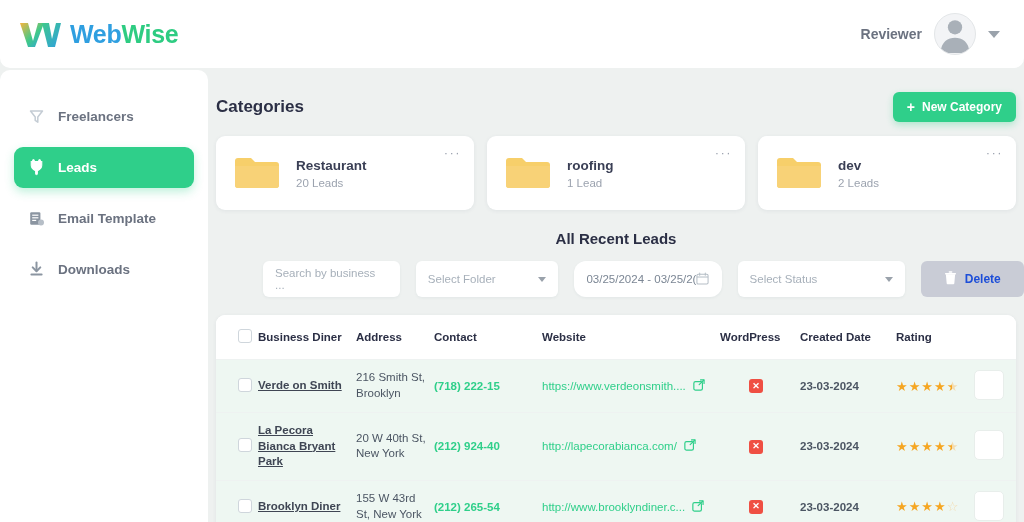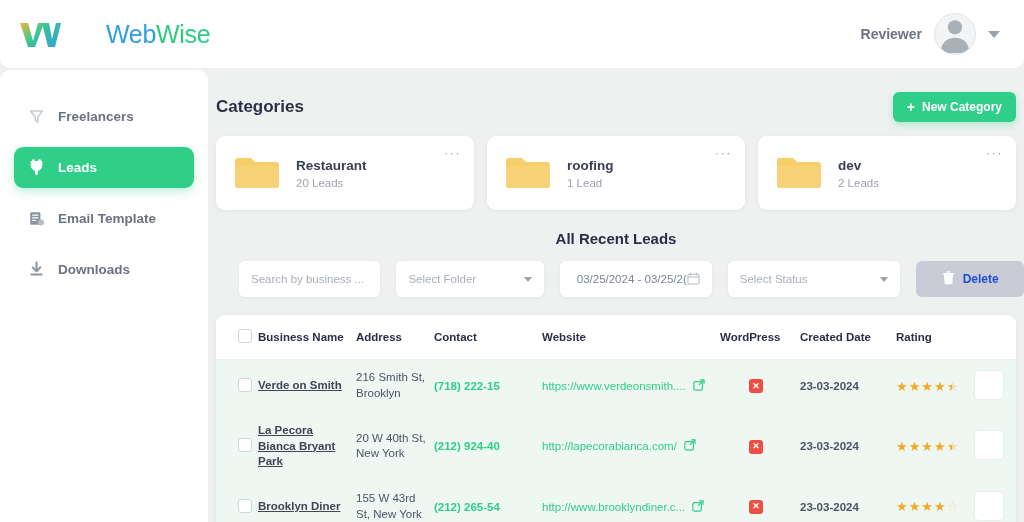--- a/index.html
+++ b/index.html
@@ -17,21 +17,21 @@
     width: 1024px; height: 68px;
     background: #ffffff;
     display: flex; align-items: center;
     justify-content: space-between;
     padding: 0 24px 0 18px;
     border-radius: 0 0 10px 10px;
   }
   .brand { display: flex; align-items: center; gap: 8px; }
   .brand-mark { width: 44px; height: 30px; display:block; }
   .brand-name {
-    font-size: 25px; font-weight: normal; letter-spacing: -0.3px; margin-left: 36px;
+    font-size: 25px; font-weight: bold; letter-spacing: -0.3px;
   }
   .brand-web { color: #2f9fe0; }
   .brand-wise { color: #2ecc82; }
 
   .user-area { display: flex; align-items: center; gap: 12px; }
   .user-name { font-size: 14px; color: #6b7280; font-weight: 600; }
   .avatar {
     width: 42px; height: 42px; border-radius: 50%;
     background: #f3f4f6; border: 1px solid #e3e6e8;
     display: flex; align-items: flex-end; justify-content: center;
@@ -124,31 +124,31 @@
     line-height: 1; cursor: pointer;
   }
 
   
   .recent-title {
     text-align: center; margin-top: 20px;
     font-size: 15px; font-weight: bold; color: #2b2f45;
   }
   .filters {
     display: flex; align-items: center; gap: 16px;
-    margin-top: 14px; padding-left: 31px;
+    margin-top: 14px; padding-left: 55px;
   }
   .filter-box {
     background: #fff; border-radius: 6px;
     height: 36px; display: flex; align-items: center;
     padding: 0 12px; font-size: 11.5px; color: #a7b0ba;
     box-shadow: 0 1px 3px rgba(40,60,80,0.06);
   }
   .fb-search { width: 144px; }
   .fb-folder { width: 150px; justify-content: space-between; }
-  .fb-date { width: 155px; justify-content: flex-end; color:#7b8694; }
+  .fb-date { width: 155px; justify-content: center; color:#7b8694;border-radius:12px; }
   .fb-status { width: 176px; justify-content: space-between; }
   .sel-caret {
     width: 0; height: 0;
     border-left: 4px solid transparent;
     border-right: 4px solid transparent;
     border-top: 5px solid #9aa2ab;
   }
   .delete-btn {
     background: #c9ccd6; color: #1d4ed8;
     border: none; border-radius: 6px;
@@ -410,21 +410,21 @@
     </button>
   </div>
 
   <div class="table-wrap">
     <table>
       <thead>
         <tr>
           <th class="c-check">
             <span class="cbox"></span>
           </th>
-          <th class="c-name">Business Name</th>
+          <th class="c-name">Business Diner</th>
           <th class="c-addr">Address</th>
           <th class="c-contact">Contact</th>
           <th class="c-web">Website</th>
           <th class="c-wp">WordPress</th>
           <th class="c-date">Created Date</th>
           <th class="c-rating">Rating</th>
           <th class="c-extra"></th>
         </tr>
       </thead>
       <tbody>

